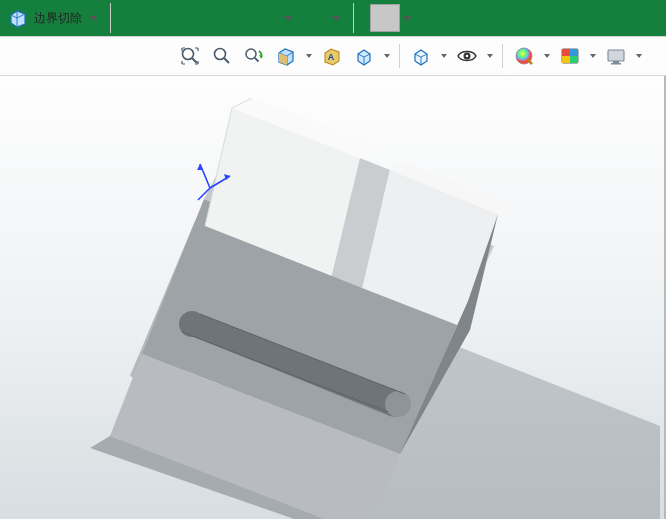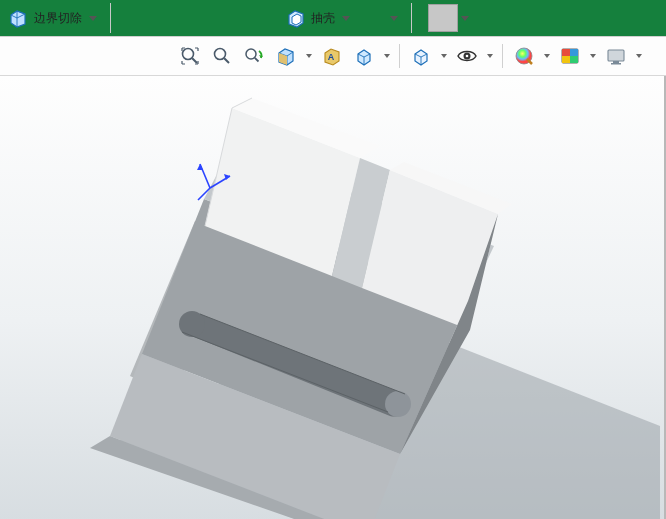--- a/index.html
+++ b/index.html
@@ -35,29 +35,20 @@
     <span class="lbl">边界切除</span>
   </div>
 
   <div class="r-drop">
       <div class="caret"></div>
     </div>
 
   <div class="ribbon-sep"></div>
   <div class="ribbon-spacer"></div>
 
-  <div class="r-btn">
-    <span class="ic">
-      <svg width="22" height="22" viewBox="0 0 22 22">
-        <path d="M4 8 L10 4 L18 7 L18 16 L12 20 L4 17 Z" fill="#cfe9ff" stroke="#1d6fb8" stroke-width="1.2"></path>
-        <path d="M7 10 L12 7 L16 9 L16 15 L11 18 L7 16 Z" fill="#fff" stroke="#1d6fb8" stroke-width="1"></path>
-      </svg>
-    </span>
-    <span class="lbl">抽壳</span>
-  </div>
 
 
   <div class="r-drop">
       <div class="caret"></div>
     </div>
   <div style="width:34px"></div>
   <div class="r-drop">
       <div class="caret"></div>
     </div>
 

